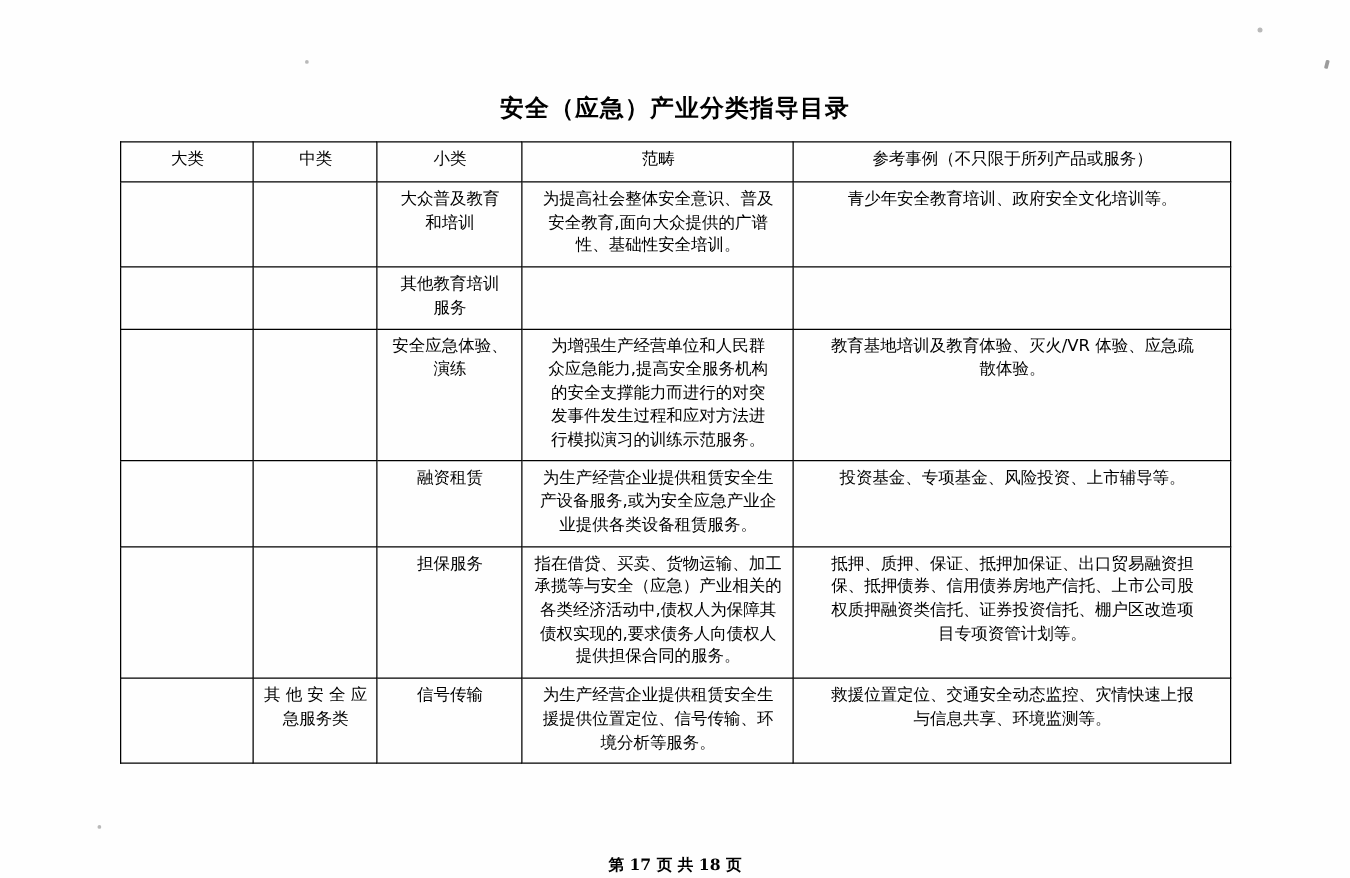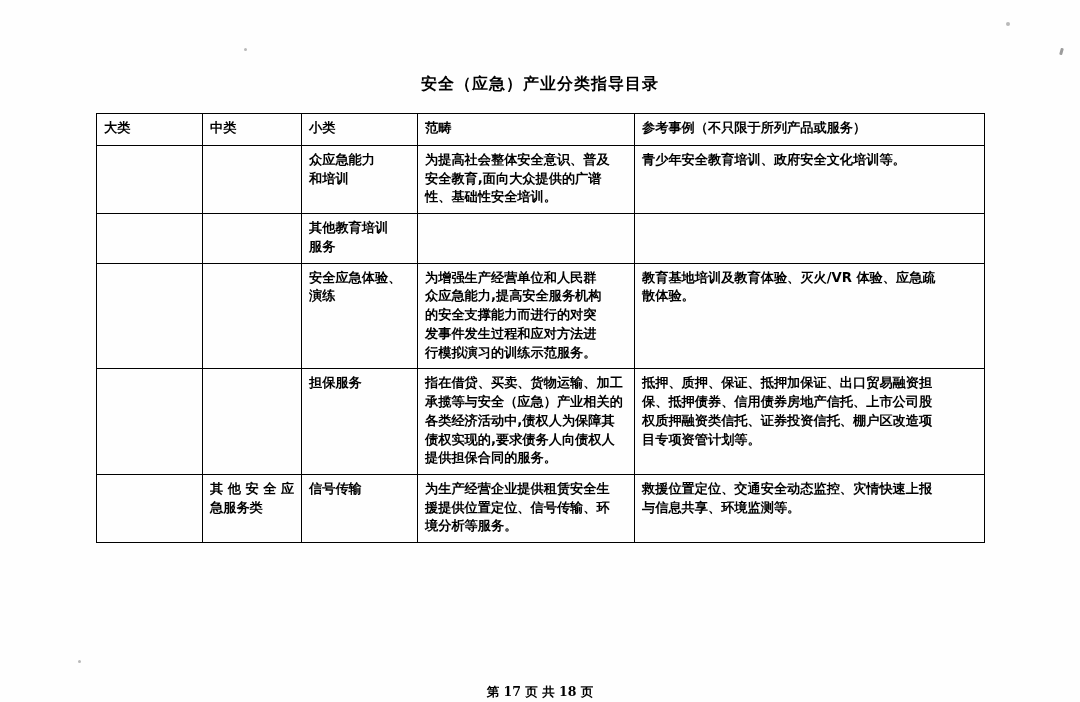--- a/index.html
+++ b/index.html
@@ -21,42 +21,42 @@
     width: 1080px;
     height: 702px;
     background: #fefefe;
   }
   .doc-title {
     position: absolute;
     left: 0;
     top: 74px;
     width: 1080px;
     text-align: center;
-    font-size: 16px;
+    font-size: 19px;
     font-weight: bold;
     letter-spacing: 1px;
     font-family: "DejaVu Serif", "Liberation Serif", serif;
   }
   table.main-table {
     position: absolute;
     left: 96px;
     top: 113px;
     width: 888px;
     border-collapse: collapse;
     table-layout: fixed;
   }
   table.main-table td, table.main-table th {
     border: 1px solid #000000;
     vertical-align: top;
     padding: 5px 6px 6px 7px;
     font-size: 13.2px;
     line-height: 1.42;
     font-family: "DejaVu Sans", "Liberation Sans", sans-serif;
-    font-weight: bold;
-    text-align: left;
+    font-weight: normal;
+    text-align: center;
     word-break: break-all;
   }
   table.main-table thead td {
     height: 20px;
   }
   col.c1 { width: 106px; }
   col.c2 { width: 99px; }
   col.c3 { width: 116px; }
   col.c4 { width: 217px; }
   col.c5 { width: 350px; }
@@ -126,21 +126,21 @@
     </thead>
     <tbody>
       <tr>
         <td>
             <span class="cell-text"></span>
           </td>
         <td>
             <span class="cell-text"></span>
           </td>
         <td>
-            <span class="cell-text">众应急能力
+            <span class="cell-text">大众普及教育
 和培训</span>
           </td>
         <td>
             <span class="cell-text">为提高社会整体安全意识、普及
 安全教育,面向大众提供的广谱
 性、基础性安全培训。</span>
           </td>
         <td>
             <span class="cell-text">青少年安全教育培训、政府安全文化培训等。</span>
           </td>
@@ -187,20 +187,39 @@
           </td>
       </tr>
       <tr>
         <td>
             <span class="cell-text"></span>
           </td>
         <td>
             <span class="cell-text"></span>
           </td>
         <td>
+            <span class="cell-text">融资租赁</span>
+          </td>
+        <td>
+            <span class="cell-text">为生产经营企业提供租赁安全生
+产设备服务,或为安全应急产业企
+业提供各类设备租赁服务。</span>
+          </td>
+        <td>
+            <span class="cell-text">投资基金、专项基金、风险投资、上市辅导等。</span>
+          </td>
+      </tr>
+      <tr>
+        <td>
+            <span class="cell-text"></span>
+          </td>
+        <td>
+            <span class="cell-text"></span>
+          </td>
+        <td>
             <span class="cell-text">担保服务</span>
           </td>
         <td>
             <span class="cell-text">指在借贷、买卖、货物运输、加工
 承揽等与安全（应急）产业相关的
 各类经济活动中,债权人为保障其
 债权实现的,要求债务人向债权人
 提供担保合同的服务。</span>
           </td>
         <td>

